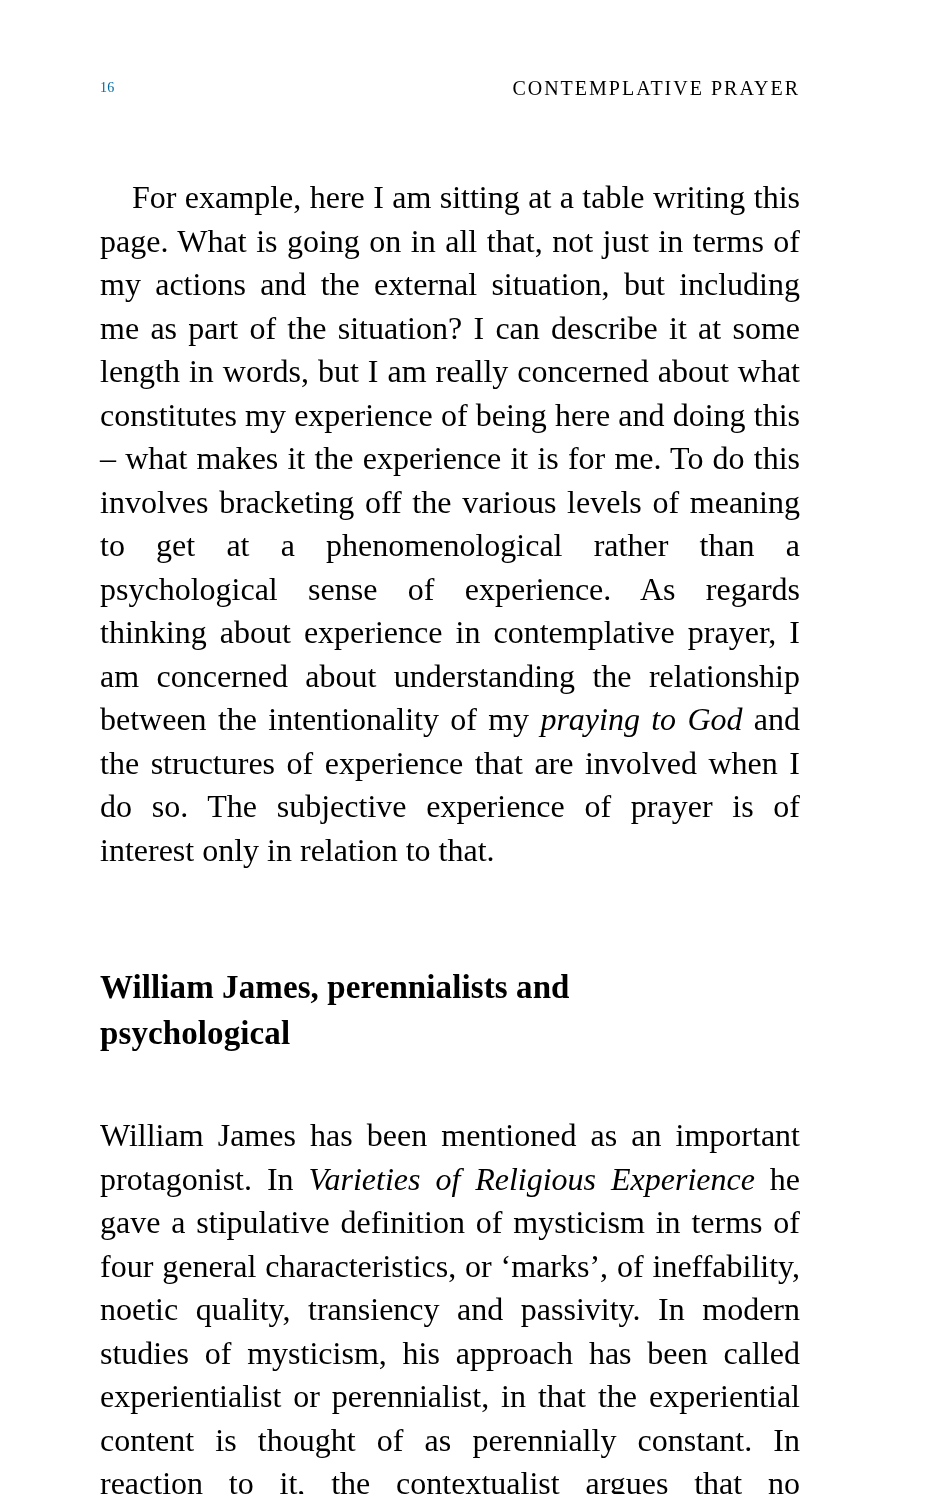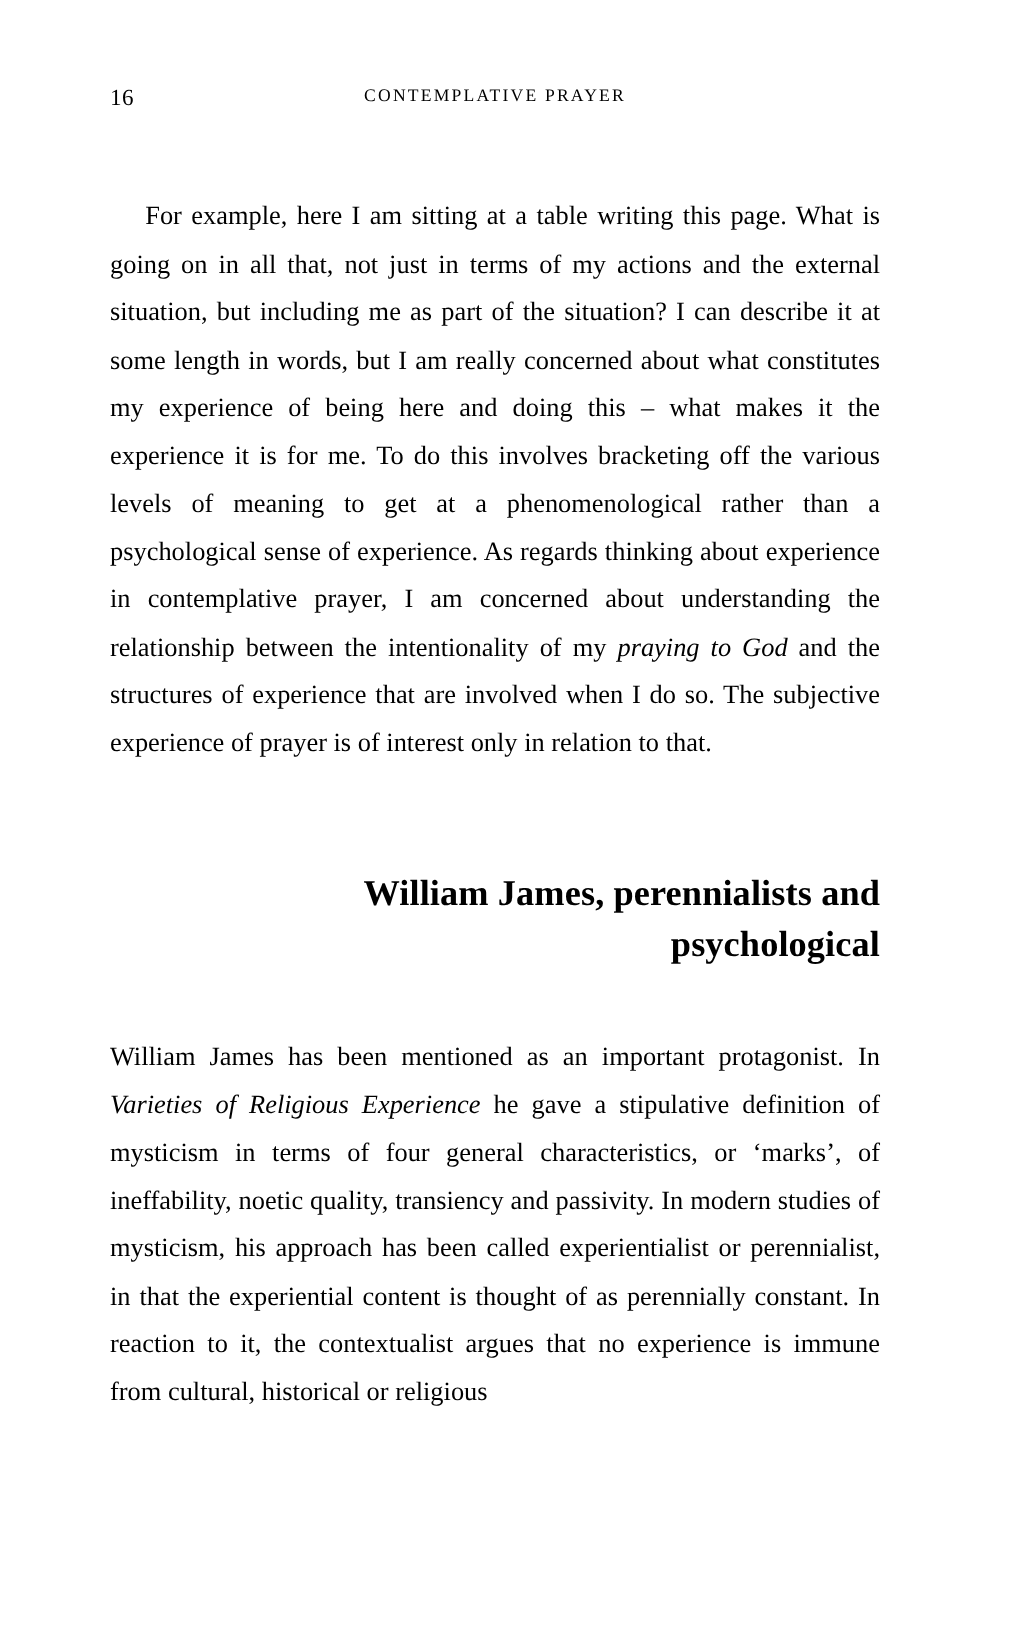--- a/index.html
+++ b/index.html
@@ -33,41 +33,41 @@
   
   .running-head {
     position: relative;
     height: 40px;
     margin-top: 74px;
   }
   .folio {
     position: absolute;
     left: 0;
     top: 0;
-    font-size: 21px;
+    font-size: 14px;
     letter-spacing: 0.3px;
     line-height: 28px;
-    color: #000000;
+    color: #0369a1;
   }
   .head-title {
     position: absolute;
     left: 0;
     right: 0;
     top: 0;
-    text-align: center;
-    font-size: 16px;
+    text-align: right;
+    font-size: 20px;
     line-height: 28px;
     letter-spacing: 2.0px;
     color: #000;
     white-space: nowrap;
   }
 
   
   .body-para {
-    font-size: 24px;
+    font-size: 32px;
     line-height: 43.5px;
     text-align: justify;
     text-justify: inter-word;
     margin: 0;
     color: #000;
     hyphens: none;
   }
   .body-para.indented {
     text-indent: 32px;
   }
@@ -79,21 +79,21 @@
   }
   em, .italic {
     font-style: italic;
   }
 
   
   .section-heading {
     font-size: 33px;
     font-weight: bold;
     line-height: 46px;
-    text-align: right;
+    text-align: left;
     margin: 0;
     color: #000;
     letter-spacing: 0.1px;
   }
 </style>
 </head>
 <body>
 
 <div class="page">
   <div class="content">

